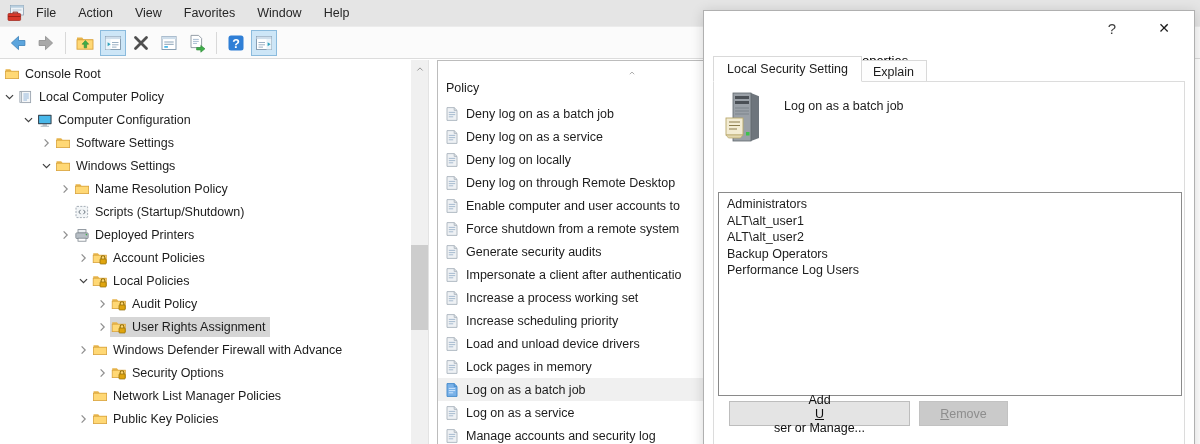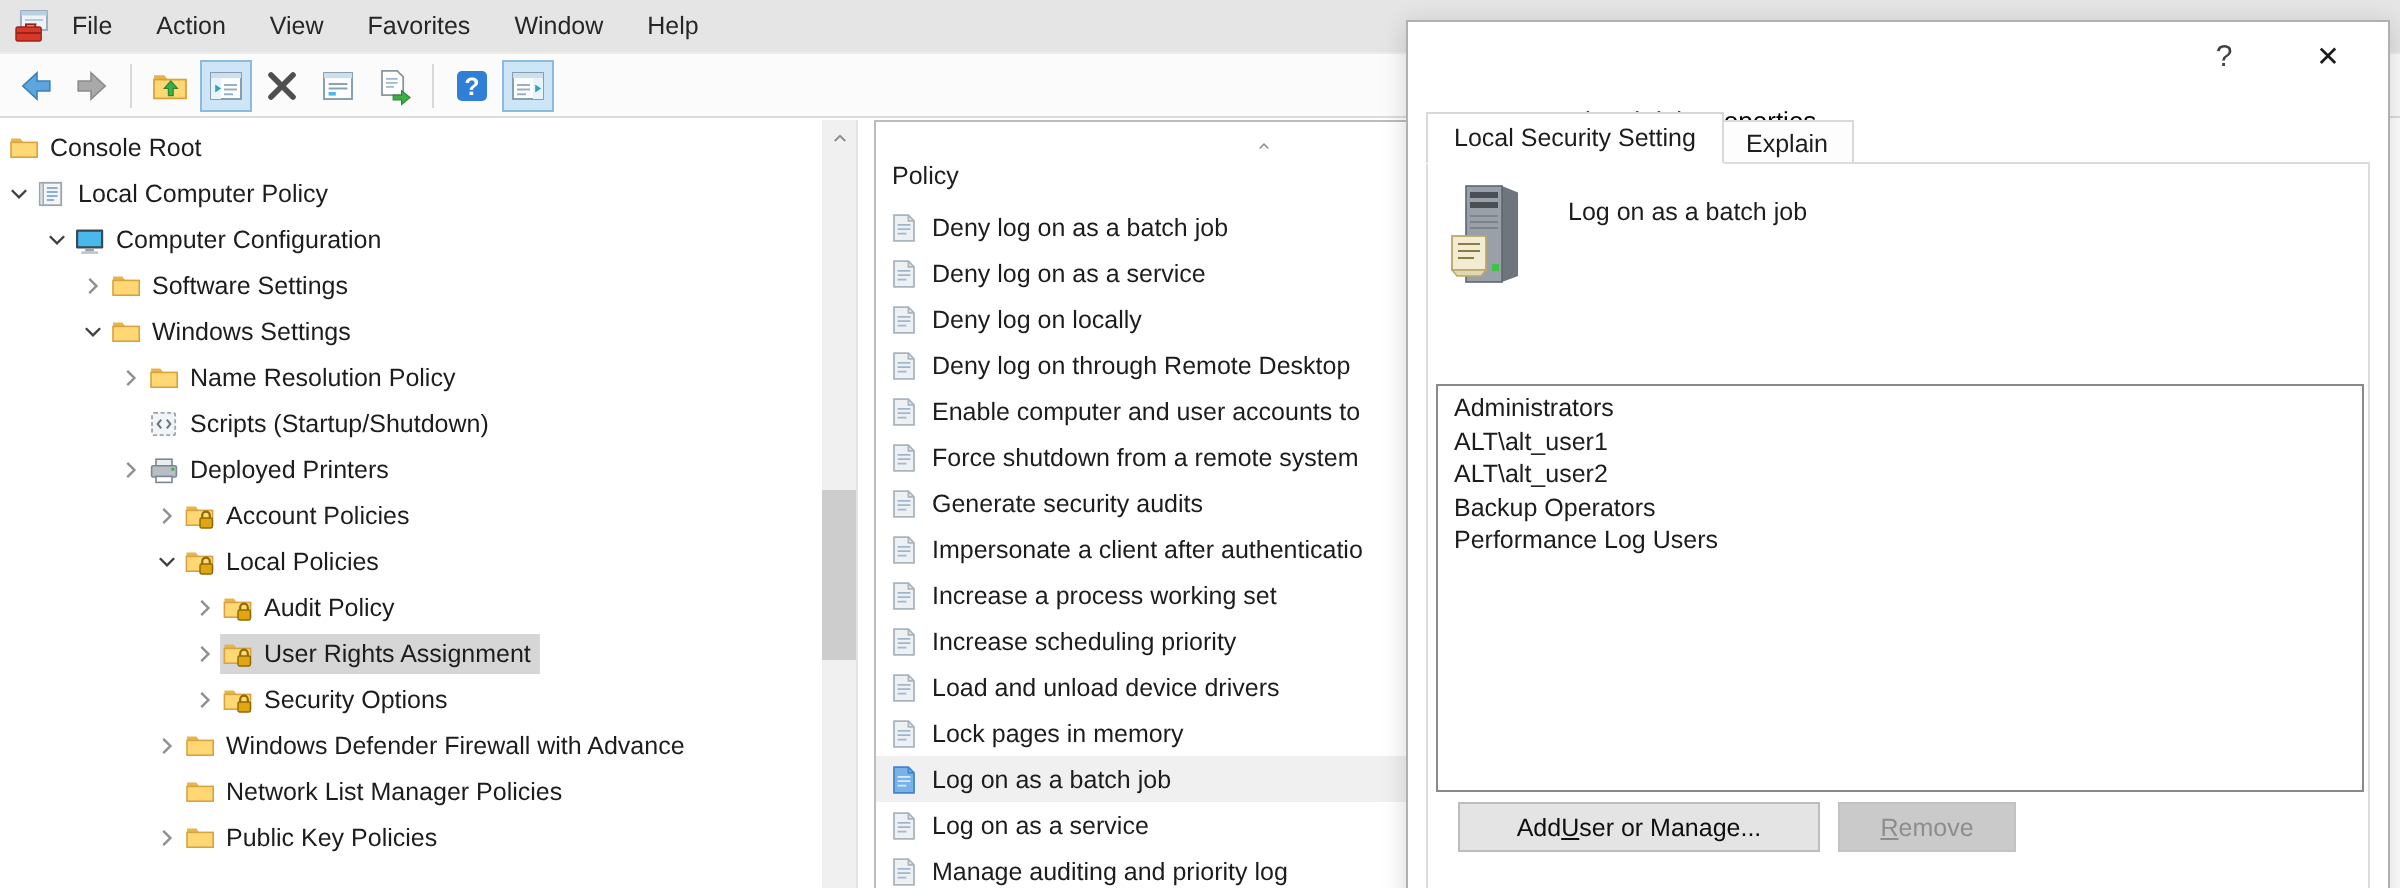--- a/index.html
+++ b/index.html
@@ -62,21 +62,21 @@
   .tab.active{left:9px;top:45px;height:26px;padding:0 13px;background:#fff;border-bottom:1px solid #fff;z-index:3;}
   .tab.inactive{left:156px;top:49px;height:22px;padding:0 12px;border-bottom:none;}
   .page{position:absolute;left:9px;top:70px;width:472px;height:450px;border:1px solid #dcdcdc;
         background:#fff;box-sizing:border-box;z-index:2;}
   .srvicon{position:absolute;left:10px;top:9px;}
   .polname{position:absolute;left:70px;top:17px;font-size:12.5px;color:#1c1c1c;}
   .members{position:absolute;left:4px;top:110px;width:464px;height:204px;border:1px solid #8a8a8a;
            box-sizing:border-box;padding:3px 8px;font-size:12.5px;line-height:16.5px;overflow:hidden;background:#fff;}
   .btn{position:absolute;top:319px;height:25px;display:flex;align-items:center;justify-content:center;
        font-size:12.5px;background:#e4e4e4;border:1px solid #bdbdbd;color:#0f0f0f;box-sizing:border-box;}
-  .btn.add{left:15px;width:181px;}
+  .btn.add{left:15px;width:181px;flex-direction:column;}
   .btn.remove{left:205px;width:89px;background:#cacaca;border-color:#c2c2c2;color:#8d8d8d;}
   .mn{text-decoration:underline;}
   .hidden-defs{position:absolute;width:0;height:0;overflow:hidden;}
 </style>
 </head>
 <body>
 
 <svg class="hidden-defs" aria-hidden="true">
   <defs>
     <symbol id="chev-right" viewBox="0 0 16 16">
@@ -430,48 +430,48 @@
         </span>
       <span class="tcontent">
           <span class="ticon">
             <svg class="i16">
               <use href="#ic-folder-lock"></use>
             </svg>
           </span>
       <span class="tlabel">User Rights Assignment</span>
         </span>
     </div>
+    <div class="trow lvl5">
+      <span class="chev">
+          <svg class="i16">
+            <use href="#chev-right"></use>
+          </svg>
+        </span>
+      <span class="tcontent">
+          <span class="ticon">
+            <svg class="i16">
+              <use href="#ic-folder"></use>
+            </svg>
+          </span>
+      <span class="tlabel">Windows Defender Firewall with Advance</span>
+        </span>
+    </div>
     <div class="trow lvl6">
       <span class="chev">
           <svg class="i16">
             <use href="#chev-right"></use>
           </svg>
         </span>
       <span class="tcontent">
           <span class="ticon">
             <svg class="i16">
               <use href="#ic-folder-lock"></use>
             </svg>
           </span>
       <span class="tlabel">Security Options</span>
-        </span>
-    </div>
-    <div class="trow lvl5">
-      <span class="chev">
-          <svg class="i16">
-            <use href="#chev-right"></use>
-          </svg>
-        </span>
-      <span class="tcontent">
-          <span class="ticon">
-            <svg class="i16">
-              <use href="#ic-folder"></use>
-            </svg>
-          </span>
-      <span class="tlabel">Windows Defender Firewall with Advance</span>
         </span>
     </div>
     <div class="trow lvl5">
       <span class="chev"></span>
       <span class="tcontent">
           <span class="ticon">
             <svg class="i16">
               <use href="#ic-folder"></use>
             </svg>
           </span>
@@ -620,21 +620,21 @@
             </svg>
           </span>
           <span>Log on as a service</span>
         </div>
       <div class="prow">
           <span class="picon">
             <svg class="i16">
               <use href="#ic-policy-doc"></use>
             </svg>
           </span>
-          <span>Manage auditing and priority log</span>
+          <span>Manage accounts and security log</span>
         </div>
     </div>
   </div>
 
   <div id="dialog">
     <div class="dtitle">Log on as a batch job Properties</div>
     <div class="dbtn help">?</div>
     <div class="dbtn close">✕</div>
 
     <div class="tab active">Local Security Setting</div>

